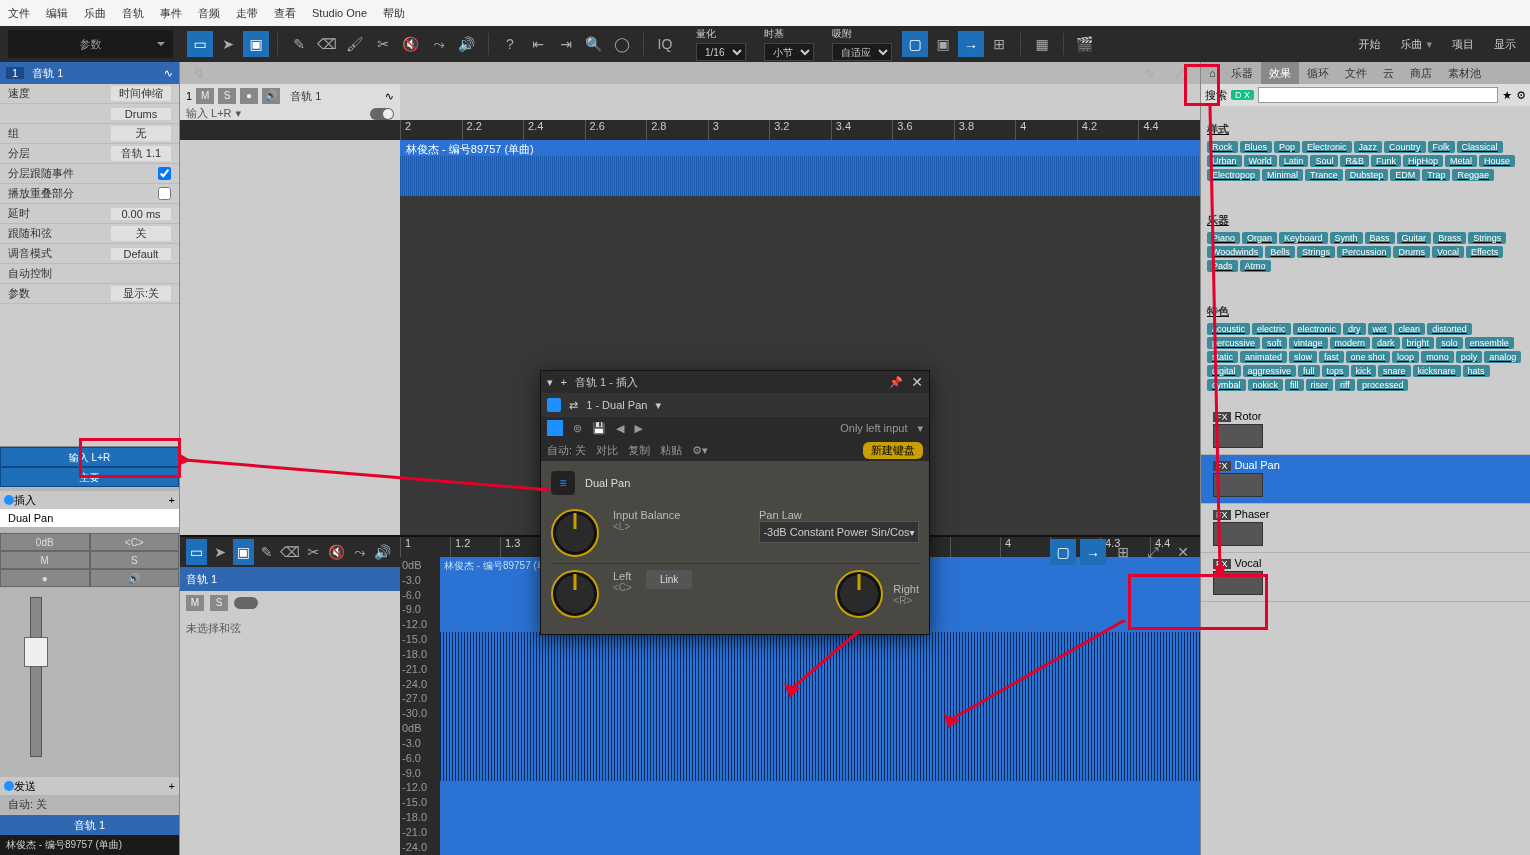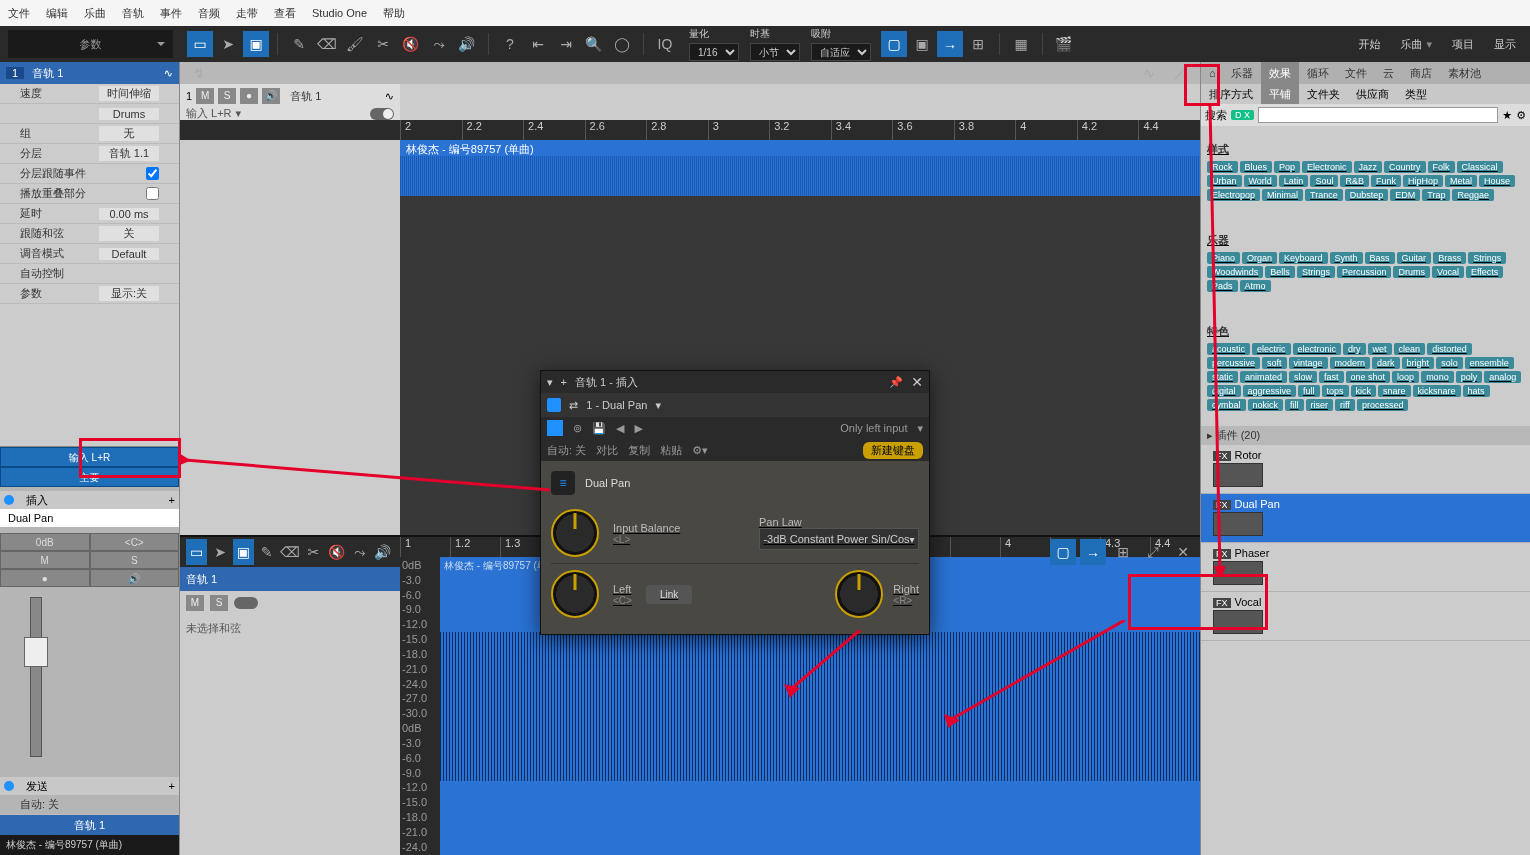--- a/index.html
+++ b/index.html
@@ -10,37 +10,37 @@
 .menubar span { cursor:pointer; }
 
 
 .toolbar { background:#2a2a2a; height:36px; display:flex; align-items:center; }
 .param-box { width:165px; height:28px; background:#1a1a1a; color:#999; display:flex; align-items:center; justify-content:center; margin-left:8px; position:relative; }
 .param-box::after { content:''; border:4px solid transparent; border-top-color:#999; position:absolute; right:8px; top:12px; }
 .tool-group { display:flex; gap:2px; margin-left:14px; align-items:center; }
 .tbtn { width:26px; height:26px; background:transparent; border:none; color:#aaa; display:flex; align-items:center; justify-content:center; cursor:pointer; font-size:14px; }
 .tbtn.active { background:#1e6fb8; color:#fff; }
 .sep { width:1px; height:22px; background:#444; margin:0 6px; }
-.quant-col { display:flex; flex-direction:column; gap:2px; margin-left:11px; color:#ccc; }
+.quant-col { display:flex; flex-direction:column; gap:2px; margin-left:18px; color:#ccc; }
 .quant-col label { font-size:10px; }
 .quant-col select,.quant-col input { background:#1a1a1a; border:1px solid #444; color:#ccc; height:18px; font-size:10px; padding:0 4px; }
 .right-links { margin-left:auto; display:flex; gap:20px; padding:0 14px; color:#ccc; }
 .right-links span { cursor:pointer; }
 .right-links .dd::after { content:'▾'; margin-left:4px; color:#888; }
 
 
 .workspace { display:flex; height:calc(855px - 26px - 36px); }
 .inspector { width:180px; background:#ccc; border-right:1px solid #888; display:flex; flex-direction:column; }
 .insp-head { background:#2f67b1; color:#fff; height:22px; display:flex; align-items:center; padding:0 6px; gap:8px; }
 .insp-head .num { background:#1a4a8a; padding:0 6px; }
-.insp-row { display:flex; justify-content:space-between; align-items:center; height:20px; padding:0 20px; color:#333; border-bottom:1px solid #bbb; }
+.insp-row { display:flex; justify-content:space-between; align-items:center; height:20px; padding:0 8px; color:#333; border-bottom:1px solid #bbb; }
 .insp-row .val { background:#e0e0e0; padding:0 6px; min-width:60px; text-align:center; }
 .insp-row input[type=checkbox] { }
 .mixer-mini { background:#b5b5b5; border-top:1px solid #888; }
-.insert-hd { background:#c8c8c8; height:18px; display:flex; align-items:center; padding:0 4px; gap:12px; }
+.insert-hd { background:#c8c8c8; height:18px; display:flex; align-items:center; padding:0 4px; gap:0; }
 .insert-hd .pwr { width:10px; height:10px; border-radius:50%; background:#1e90ff; }
 .fx-slot { background:#fff; height:18px; display:flex; align-items:center; padding:0 4px; gap:4px; cursor:pointer; }
 .io-box { display:flex; height:20px; }
 .io-box div { flex:1; background:#1e6fb8; color:#fff; text-align:center; line-height:20px; font-size:10px; border:1px solid #0a4a88; }
 .ms-row { display:flex; }
 .ms-row div { flex:1; text-align:center; background:#888; color:#ddd; height:18px; line-height:18px; border:1px solid #666; cursor:pointer; font-size:10px;}
 .fader-area { height:190px; background:#b5b5b5; position:relative; }
 .track-footer { background:#2f67b1; color:#fff; text-align:center; height:20px; line-height:20px; }
 .clip-footer { background:#1a1a1a; color:#ccc; height:20px; line-height:20px; padding:0 6px; font-size:10px; }
 
@@ -100,21 +100,21 @@
 .pw-title { height:22px; background:#2a2a2a; color:#ccc; display:flex; align-items:center; padding:0 6px; gap:8px; }
 .pw-title .t { flex:1; font-size:11px; }
 .pw-title .x { cursor:pointer; font-size:14px; }
 .pw-sel { height:24px; background:#333; display:flex; align-items:center; padding:0 6px; gap:8px; color:#ccc; }
 .pw-sel .pwr { width:14px; height:14px; background:#1e90ff; border-radius:2px; }
 .pw-opts { height:22px; background:#2a2a2a; display:flex; align-items:center; padding:0 6px; gap:10px; color:#999; font-size:10px; }
 .pw-opts .kb { background:#c9a000; color:#000; padding:1px 8px; margin-left:auto;border-radius:6px; }
 .pw-body { background:#4a4843; padding:10px; }
 .pw-brand { display:flex; align-items:center; gap:10px; color:#ddd; font-size:18px; margin-bottom:8px; }
 .pw-brand .logo { width:24px; height:24px; background:#222; border-radius:4px; display:flex;align-items:center;justify-content:center;color:#1e90ff;font-size:12px;}
-.knob-row { display:flex; align-items:center; gap:14px; padding:6px 0;text-decoration:underline; }
+.knob-row { display:flex; align-items:flex-start; gap:14px; padding:6px 0; }
 .knob { width:48px; height:48px; border-radius:50%; background:radial-gradient(circle at 50% 50%,#2a2a2a 0 60%,#111 61%); border:2px solid #c9a000; position:relative; }
 .knob::after { content:''; position:absolute; width:3px; height:16px; background:#c9a000; left:50%; top:2px; transform:translateX(-50%); }
 .klabel { color:#bbb; font-size:10px; }
 .klabel .sub { color:#888; font-size:10px; }
 .pw-drop { flex:1; background:#333; border:1px solid #555; color:#ccc; height:22px; display:flex; align-items:center; justify-content:center; font-size:10px; }
 .linkbtn { background:#555; color:#ddd; padding:4px 14px; border-radius:3px; cursor:pointer; font-size:10px; }
 
 
 .redbox { position:absolute; border:3px solid #e4002b; pointer-events:none; z-index:200; }
 .arrow { position:absolute; z-index:190; }
@@ -425,27 +425,20 @@
     <div class="br-tabs">
       <div style="width:22px;text-align:center">⌂</div>
       <div>乐器</div>
       <div class="on">效果</div>
       <div>循环</div>
       <div>文件</div>
       <div>云</div>
       <div the="">商店</div>
       <div>素材池</div>
     </div>
-    <div class="br-sub">
-      <div>排序方式</div>
-      <div class="on">平铺</div>
-      <div>文件夹</div>
-      <div>供应商</div>
-      <div>类型</div>
-    </div>
     <div class="br-search">
       <span>搜索</span>
       <span class="badge">D X</span>
       <input style="">
       <span>★</span>
       <span>⚙</span>
     </div>
     <div id="tag-sections" style="overflow:auto;max-height:300px">
         <div class="tag-sect">
           <h4>样式</h4>
@@ -541,21 +534,20 @@
             <span class="tag">processed</span>
           </div>
         </div>
         <div class="tag-sect">
           <h4>常规</h4>
           <div class="tags">
             <span class="tag">Construction Kit</span>
           </div>
         </div>
       </div>
-    <div class="plug-head">▸ <span>插件 (20)</span></div>
     <div id="plugin-list" style="flex:1;overflow:auto">
         <div class="plug-item"><span class="fx">FX</span><span>Rotor</span><br><span class="plug-thumb"></span></div>
         <div class="plug-item sel"><span class="fx">FX</span><span>Dual Pan</span><br><span class="plug-thumb"></span></div>
         <div class="plug-item"><span class="fx">FX</span><span>Phaser</span><br><span class="plug-thumb"></span></div>
         <div class="plug-item"><span class="fx">FX</span><span>Vocal</span><br><span class="plug-thumb"></span></div>
       </div>
   </div>
 </div>
 
 <div class="plugin-win">

